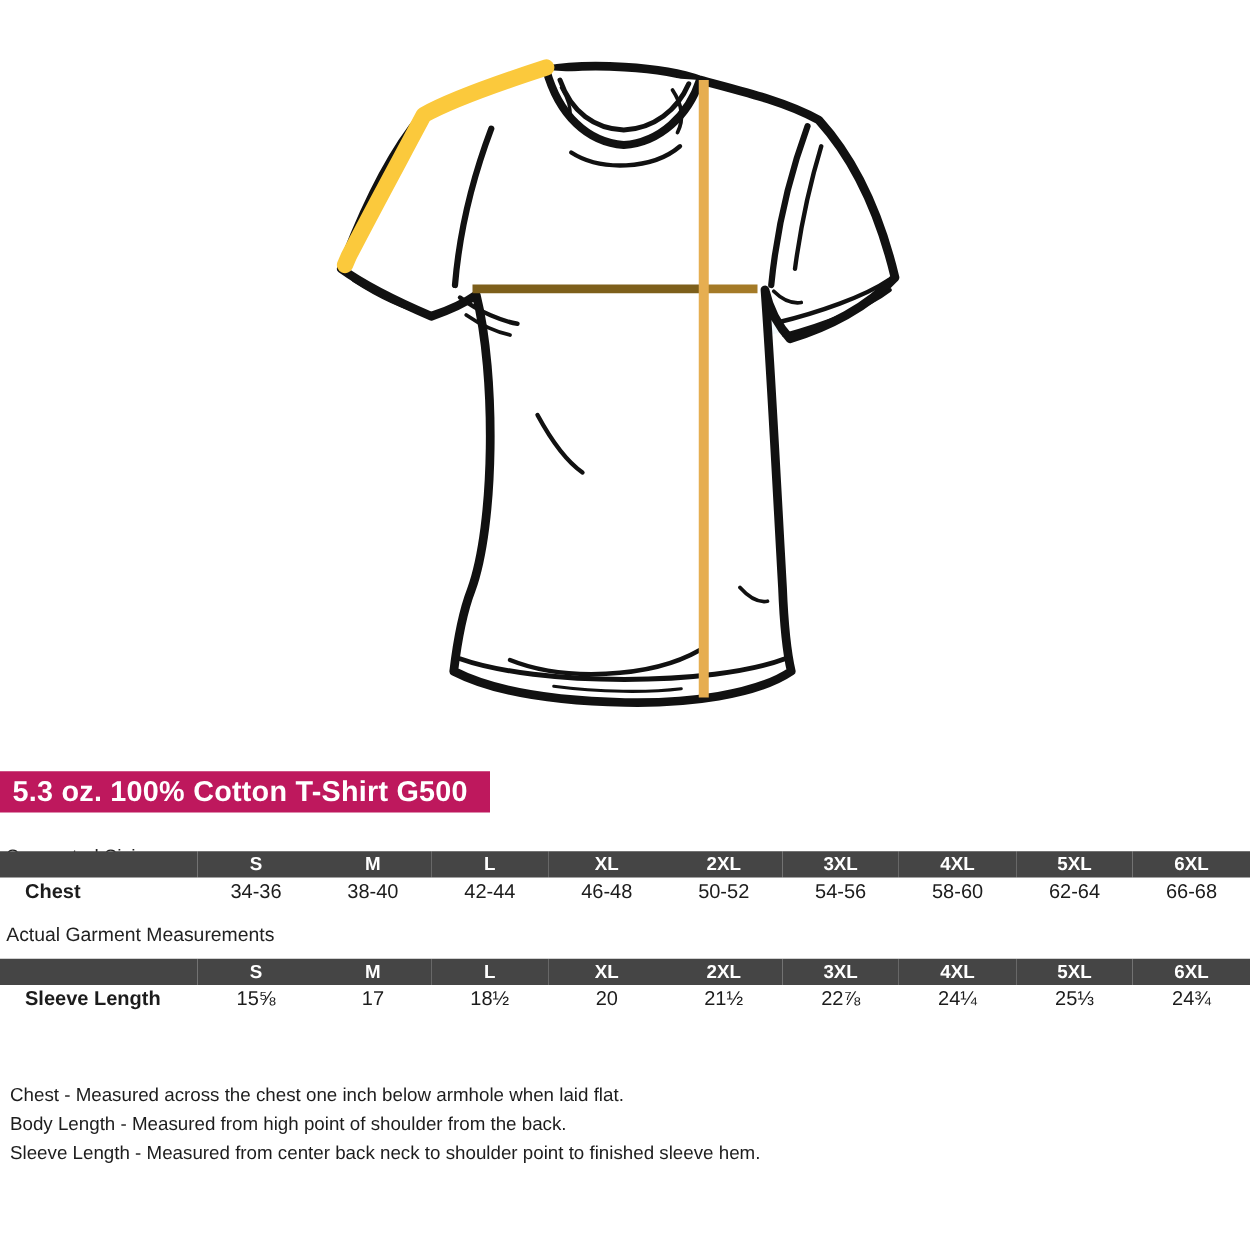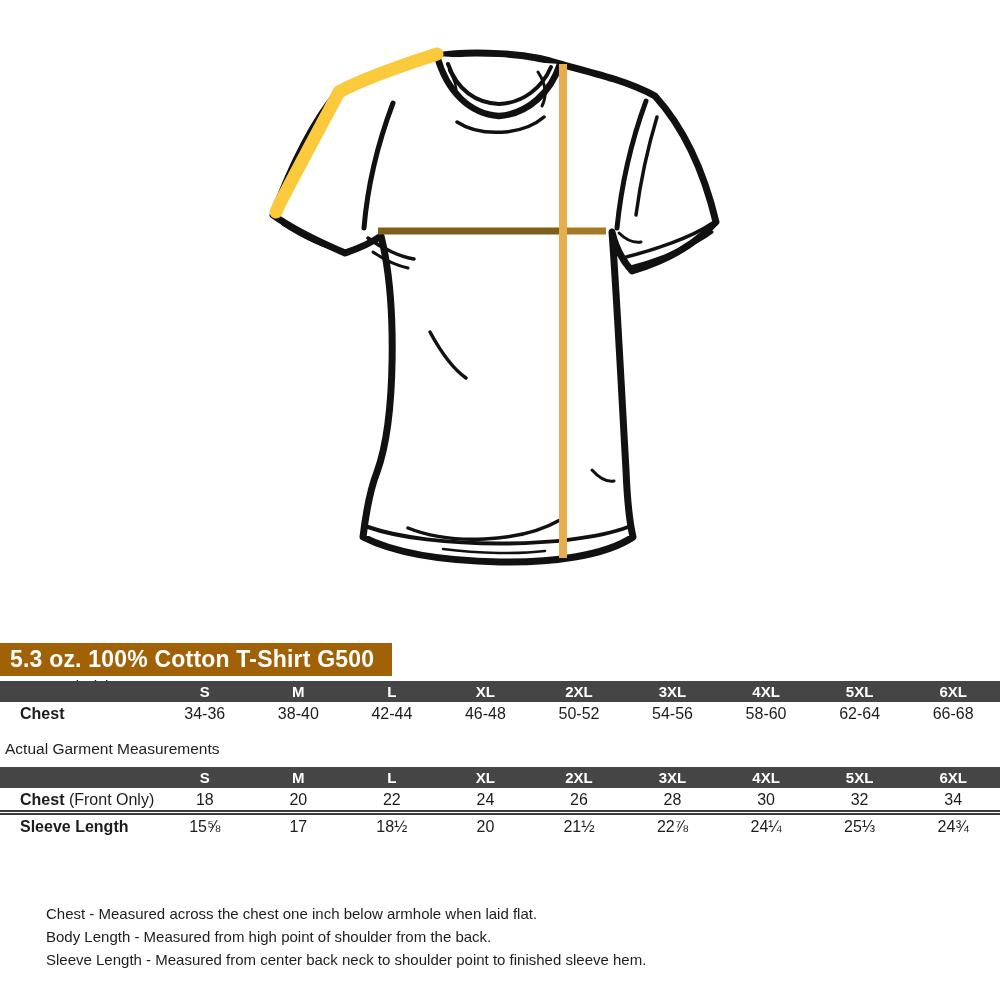--- a/index.html
+++ b/index.html
@@ -30,21 +30,21 @@
     height:21px;padding:0;text-align:center;vertical-align:middle;
   }
   .size-table th.rowlabel-col{text-align:left;}
   .size-table td{
     height:21px;padding:1px 0 0 0;text-align:center;vertical-align:middle;
   }
   .size-table td.rowlabel{text-align:left;padding-left:20px;white-space:nowrap;}
   .size-table td.rowlabel b{font-weight:bold;}
   #table-actual tbody tr.sep td{border-bottom:5px double #3a3a3a;}
 
-  .footnotes{position:absolute;top:902px;left:8px;font-size:15px;line-height:23px;color:#1d1d1d;margin-left:38px;}
+  .footnotes{position:absolute;top:865px;left:8px;font-size:15px;line-height:23px;color:#1d1d1d;}
   .footnotes div{white-space:nowrap;}
 </style>
 </head>
 <body>
 
 <div id="page">
 
   <svg id="shirt-svg" width="1000" height="615" viewBox="0 0 1000 615">
 
     <g>
@@ -93,21 +93,21 @@
       <path d="M368,527 C430,549 570,549 628,527" stroke-width="4"></path>
       <path d="M443,549 C480,554 520,554 545,551" stroke-width="2.5"></path>
     </g>
 
     <path d="M378,231 L562,231" stroke-width="7" stroke="#7D5F1B"></path>
     <path d="M562,231 L606,231" stroke-width="7" stroke="#A47A27"></path>
     <path d="M563,64 L563,558" stroke-width="8" stroke="#E6AE51"></path>
     <path d="M437,54 C400,66 362,79 339,92 C322,124 297,170 279,205 L276,212" fill="none" stroke-width="13" stroke-linecap="round" stroke-linejoin="round" stroke="#FBC93C"></path>
   </svg>
 
-  <div class="banner" style="background: #a16207; margin-top: 26px;">
+  <div class="banner" style="background: #be185d;">
     <span>5.3 oz. 100% Cotton T-Shirt G500</span>
   </div>
 
   <div class="section-label" id="label-suggested">Suggested Sizing</div>
   <table class="size-table" id="table-suggested">
       <colgroup>
         <col style="width: 158px;">
         <col>
         <col>
         <col>
@@ -170,32 +170,20 @@
           <th style="background: rgb(69, 69, 69);">L</th>
           <th style="background: rgb(69, 69, 69);">XL</th>
           <th style="background: rgb(69, 69, 69);">2XL</th>
           <th style="background: rgb(69, 69, 69);">3XL</th>
           <th style="background: rgb(69, 69, 69);">4XL</th>
           <th style="background: rgb(69, 69, 69);">5XL</th>
           <th style="background: rgb(69, 69, 69);">6XL</th>
         </tr>
       </thead>
       <tbody>
-        <tr class="sep">
-          <td class="rowlabel"><b>Chest</b> (Front Only)</td>
-          <td>18</td>
-          <td>20</td>
-          <td>22</td>
-          <td>24</td>
-          <td>26</td>
-          <td>28</td>
-          <td>30</td>
-          <td>32</td>
-          <td>34</td>
-        </tr>
         <tr>
           <td class="rowlabel"><b>Sleeve Length</b></td>
           <td>15⅝</td>
           <td>17</td>
           <td>18½</td>
           <td>20</td>
           <td>21½</td>
           <td>22⅞</td>
           <td>24¼</td>
           <td>25⅓</td>

